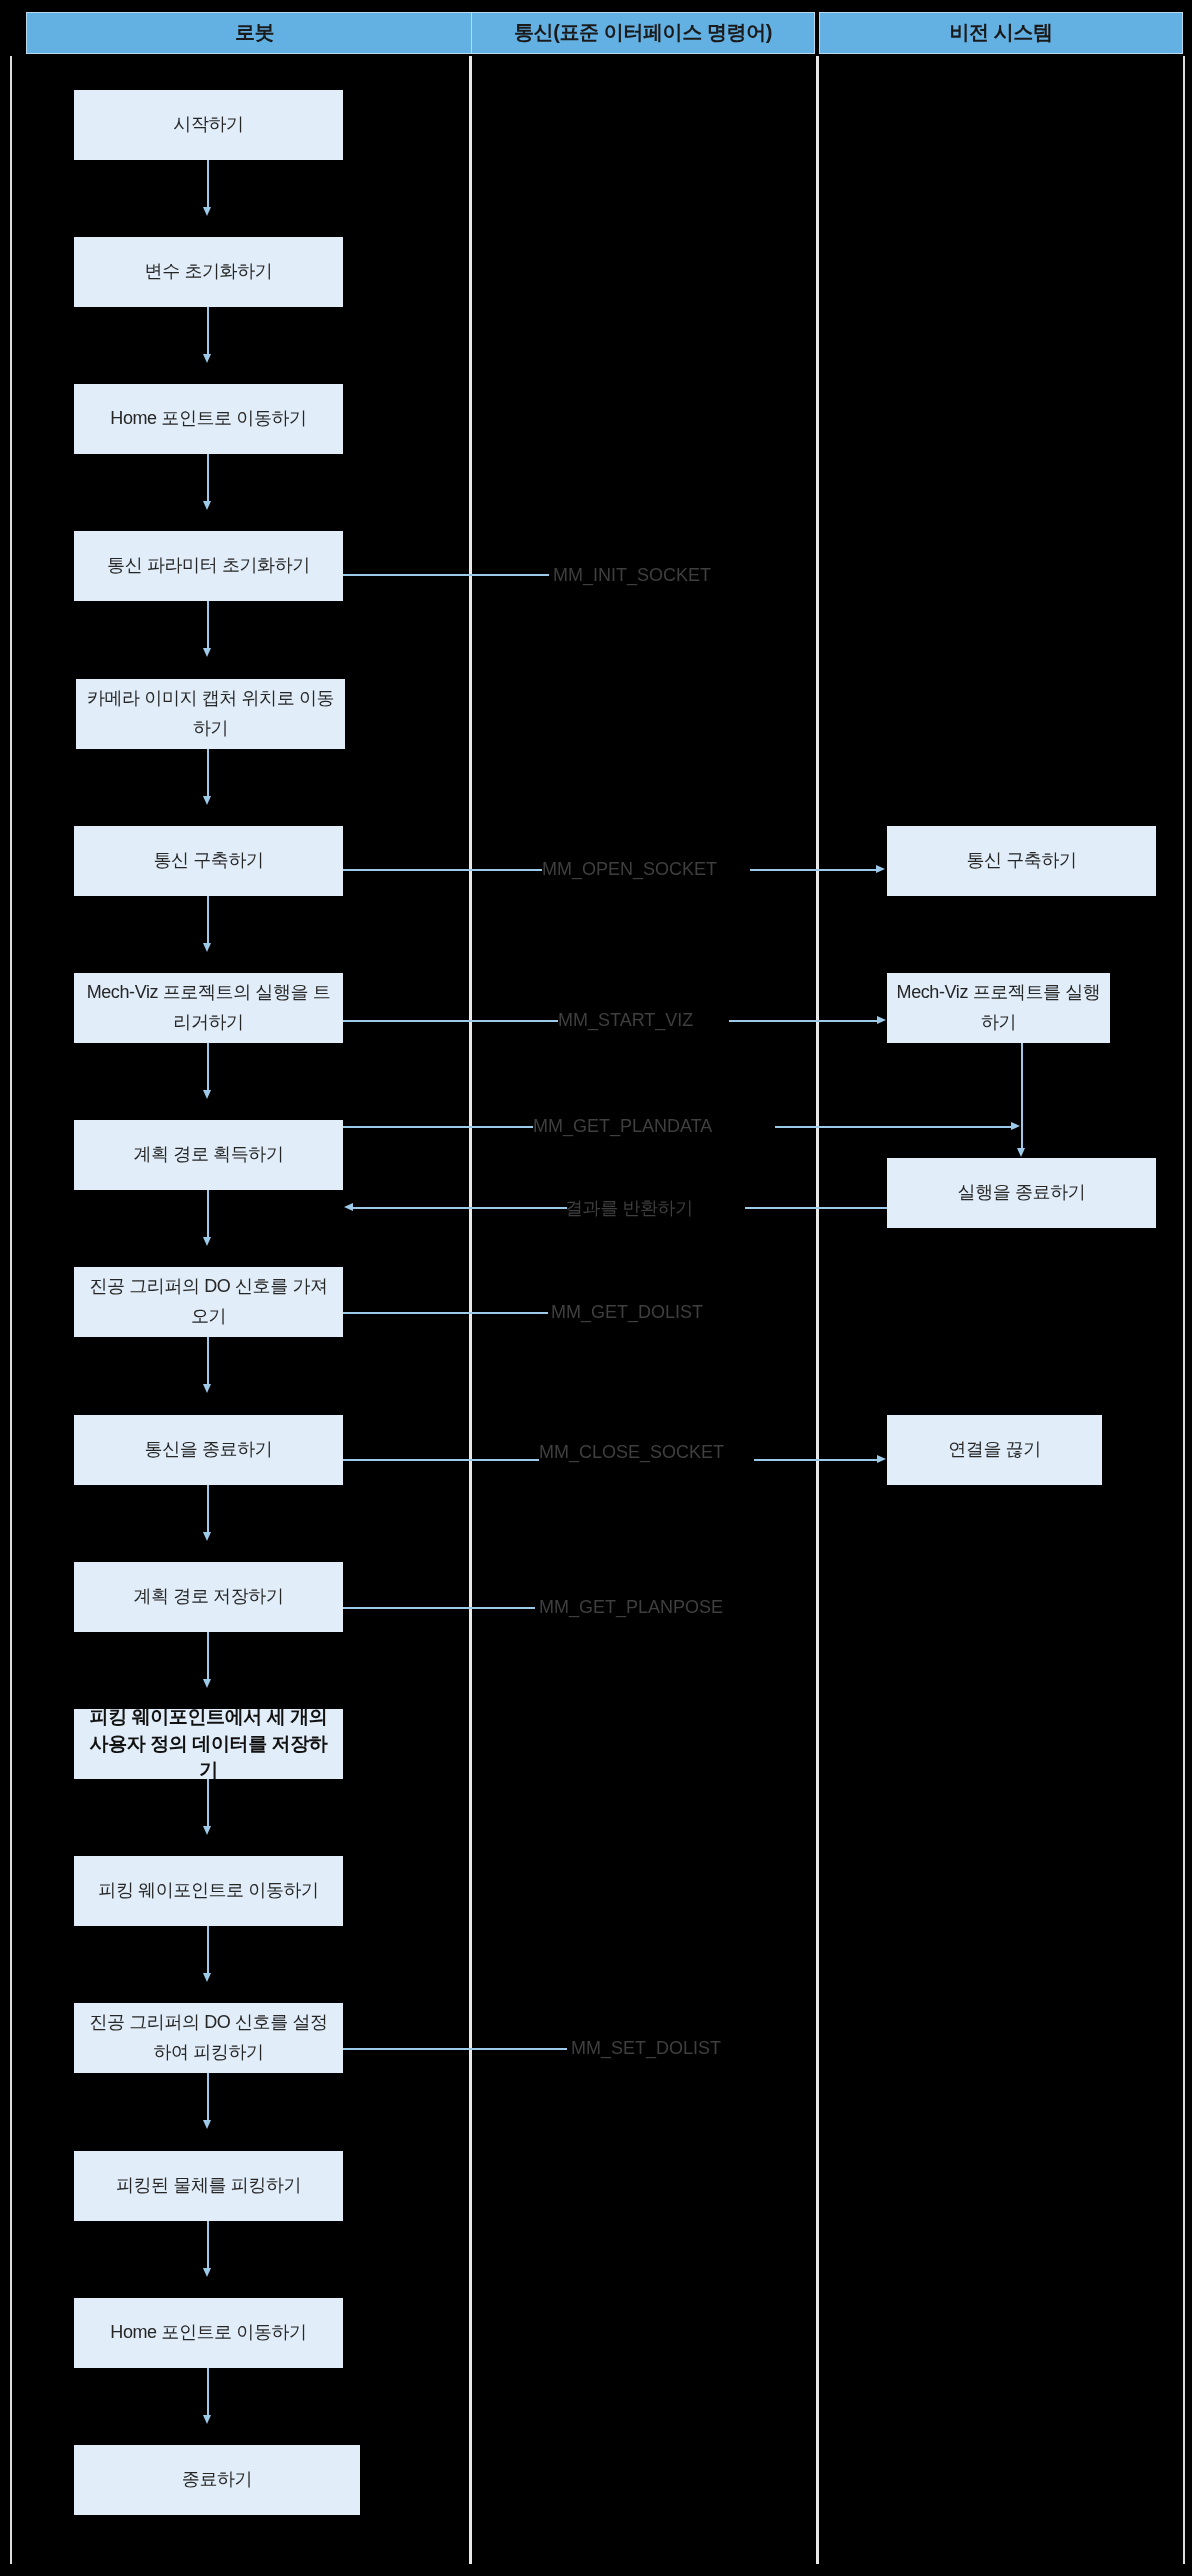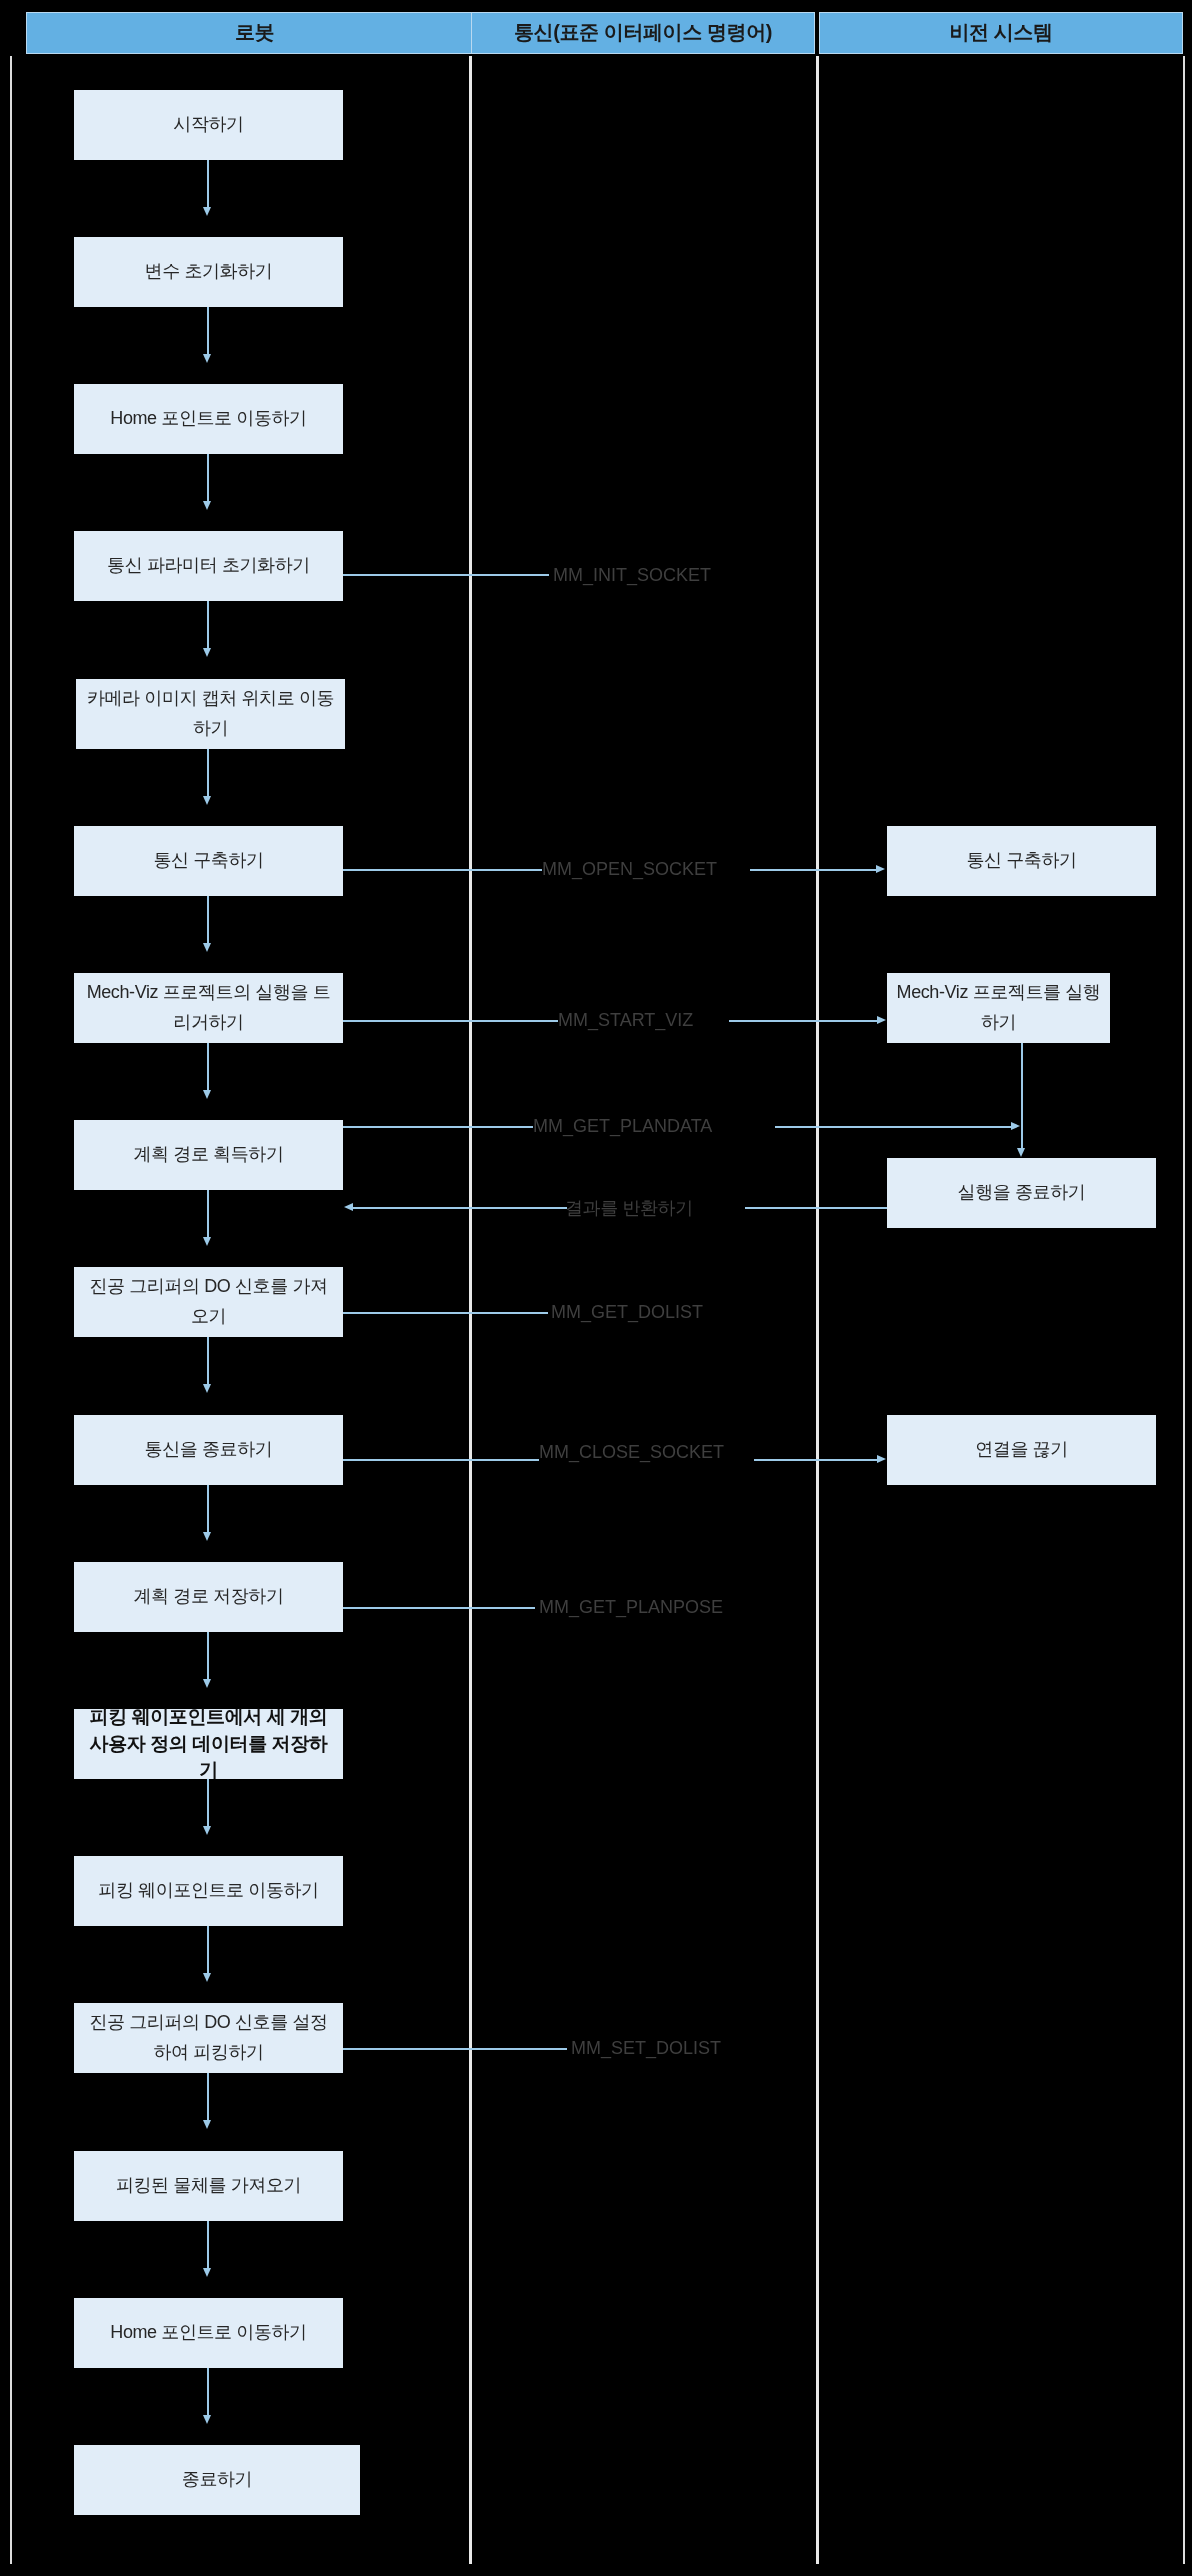--- a/index.html
+++ b/index.html
@@ -117,35 +117,35 @@
 
   <div class="node bold" style="left:74px;top:1709px;width:269px;height:70px;font-size:19px;line-height:1.42;">피킹 웨이포인트에서 세 개의 사용자 정의 데이터를 저장하기</div>
   <div class="v-arrow" style="left:207px;top:1779px;height:48px;"></div>
 
   <div class="node" style="left:74px;top:1856px;width:269px;height:70px;">피킹 웨이포인트로 이동하기</div>
   <div class="v-arrow" style="left:207px;top:1926px;height:48px;"></div>
 
   <div class="node" style="left:74px;top:2003px;width:269px;height:70px;">진공 그리퍼의 DO 신호를 설정하여 피킹하기</div>
   <div class="v-arrow" style="left:207px;top:2073px;height:48px;"></div>
 
-  <div class="node" style="left:74px;top:2151px;width:269px;height:70px;">피킹된 물체를 가져오기</div>
+  <div class="node" style="left:74px;top:2151px;width:269px;height:70px;">피킹된 물체를 피킹하기</div>
   <div class="v-arrow" style="left:207px;top:2221px;height:48px;"></div>
 
   <div class="node" style="left:74px;top:2298px;width:269px;height:70px;">Home 포인트로 이동하기</div>
   <div class="v-arrow" style="left:207px;top:2368px;height:48px;"></div>
 
   <div class="node" style="left:74px;top:2445px;width:286px;height:70px;">종료하기</div>
 
   <div class="node" style="left:887px;top:826px;width:269px;height:70px;">통신 구축하기</div>
 
   <div class="node" style="left:887px;top:973px;width:223px;height:70px;">Mech-Viz 프로젝트를 실행하기</div>
 
   <div class="node" style="left:887px;top:1158px;width:269px;height:70px;">실행을 종료하기</div>
 
-  <div class="node" style="left:887px;top:1415px;width:269px;height:70px;">연결을 끊기</div>
+  <div class="node" style="left:887px;top:1415px;width:215px;height:70px;">연결을 끊기</div>
 
   <div class="v-arrow" style="left:1021px;top:1043px;height:106px;"></div>
 
   <div class="h-line" style="left:343px;top:574px;width:206px;"></div>
   <div class="cmd" style="left:553px;top:565px;">MM_INIT_SOCKET</div>
 
   <div class="h-line" style="left:343px;top:869px;width:199px;"></div>
   <div class="cmd" style="left:542px;top:859px;">MM_OPEN_SOCKET</div>
   <div class="h-arrow-r" style="left:750px;top:869px;width:127px;"></div>
 

